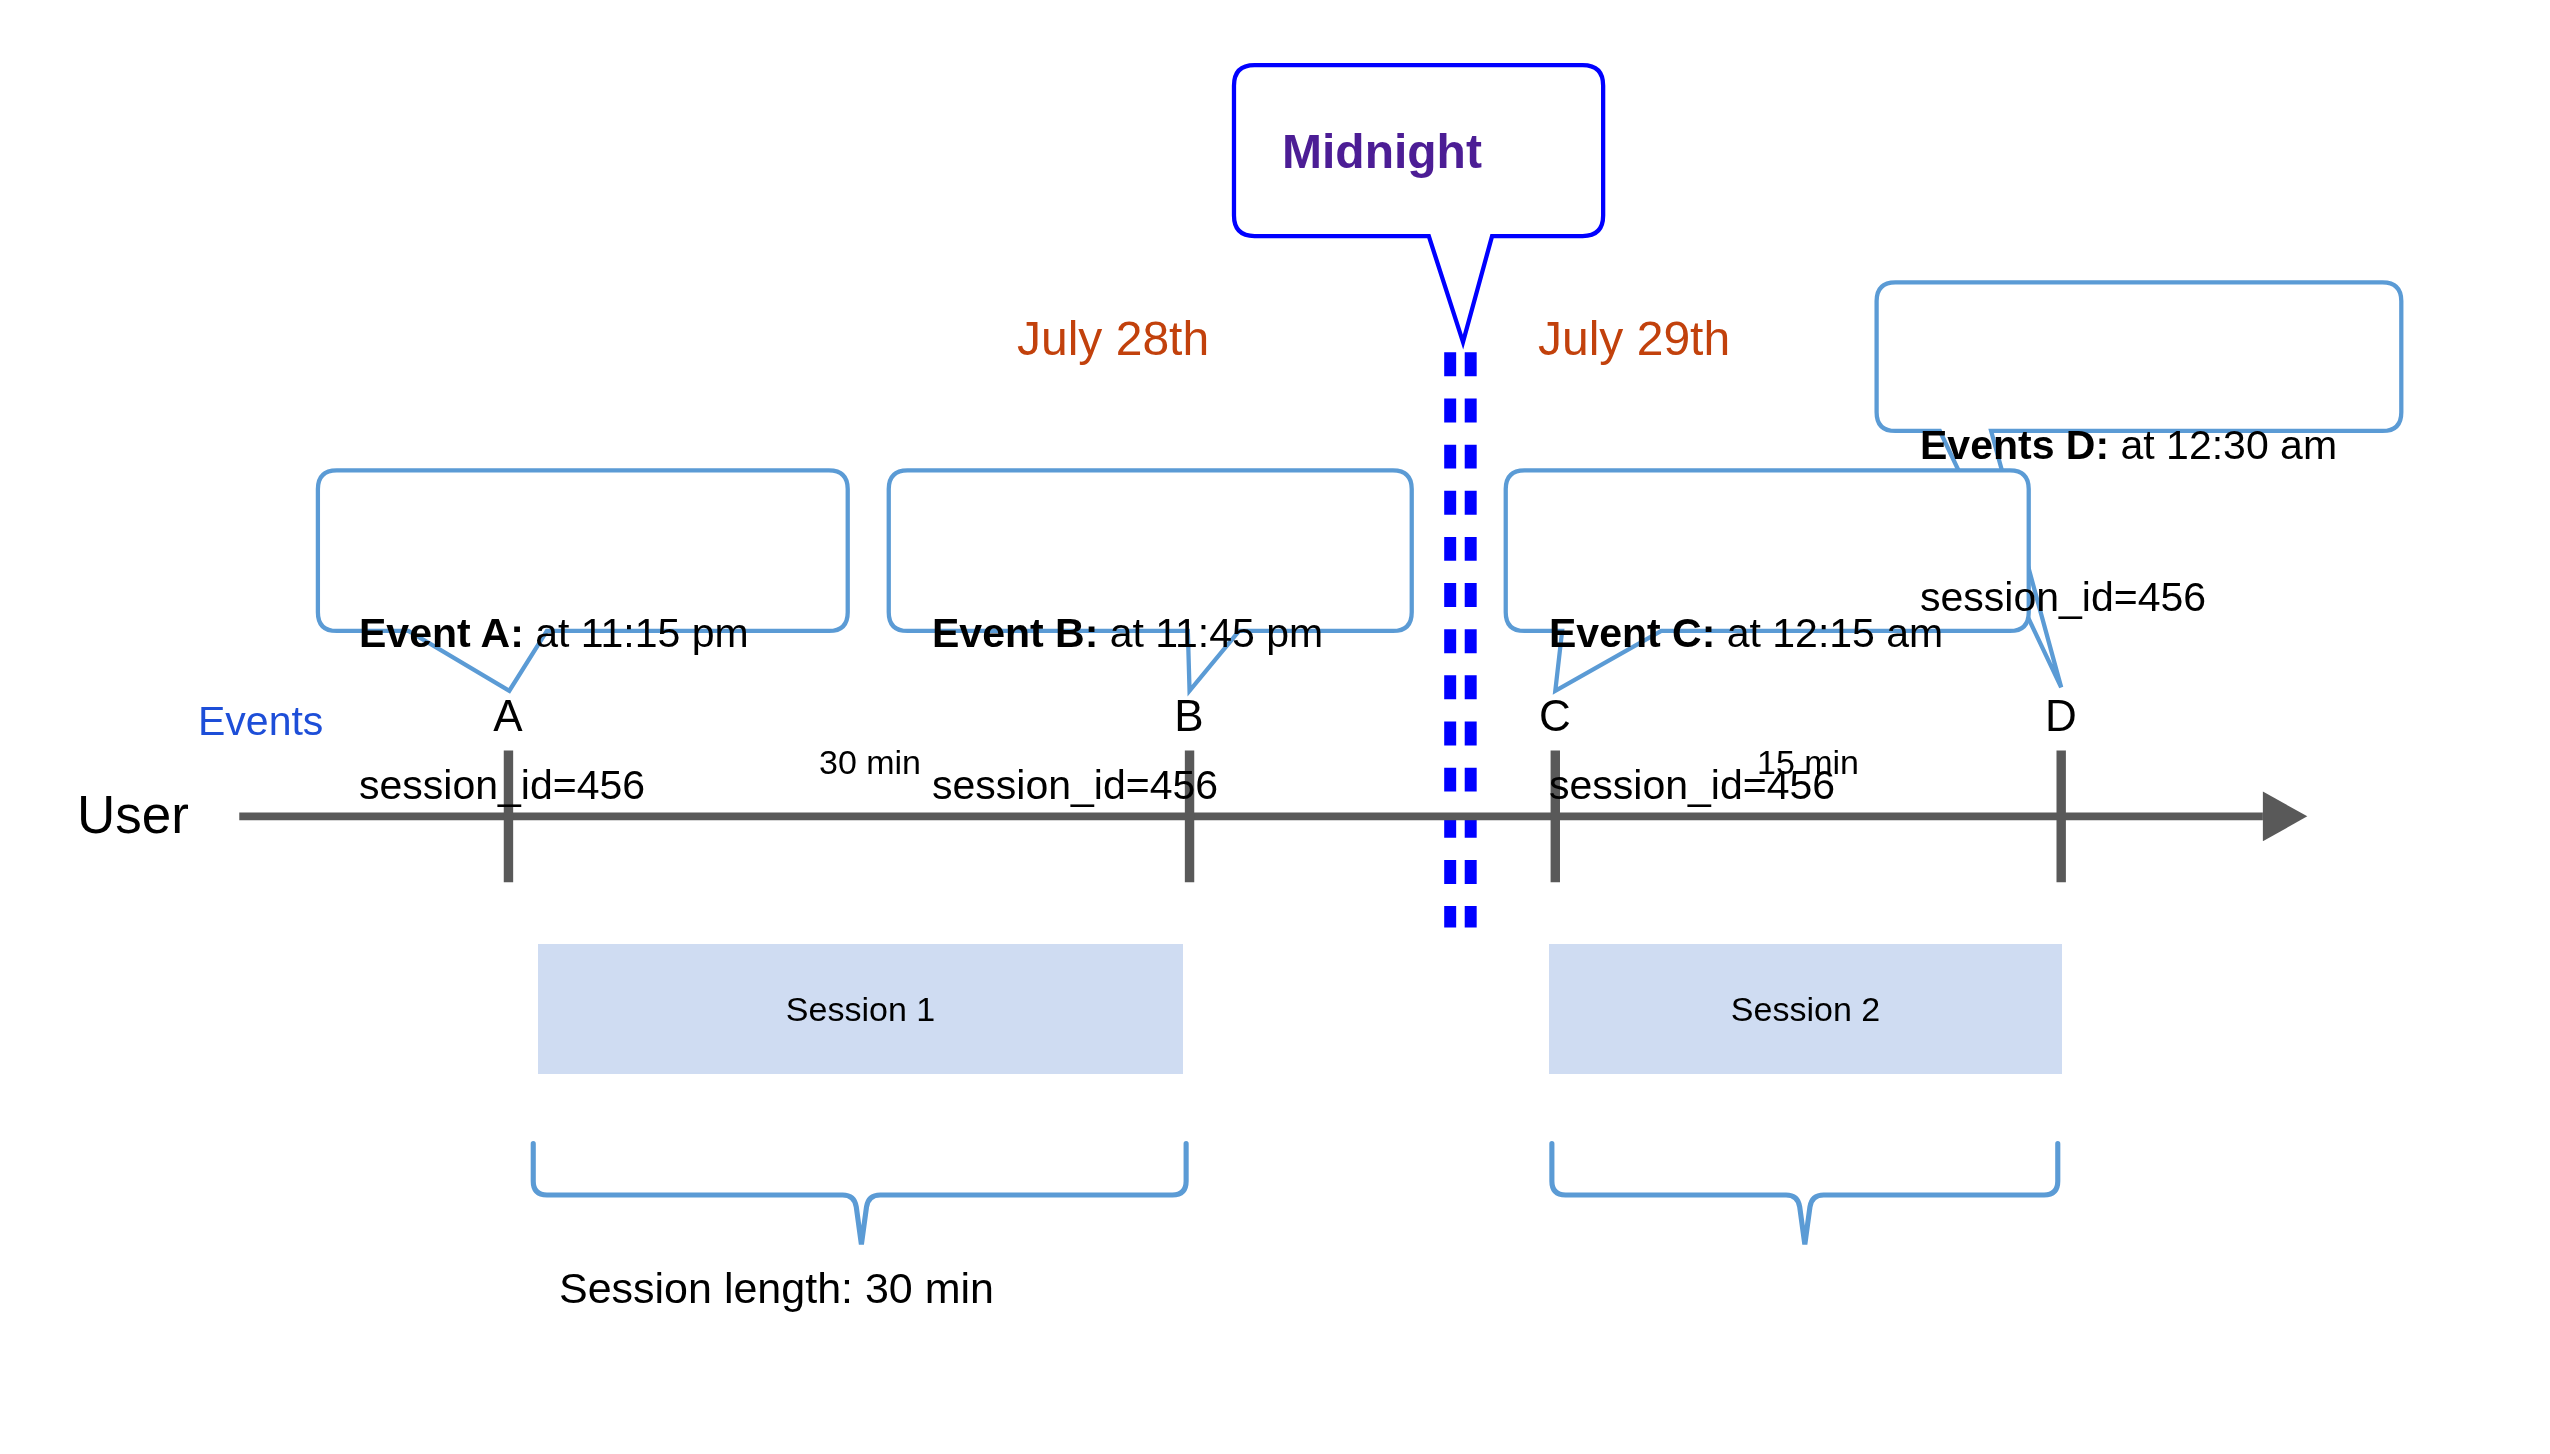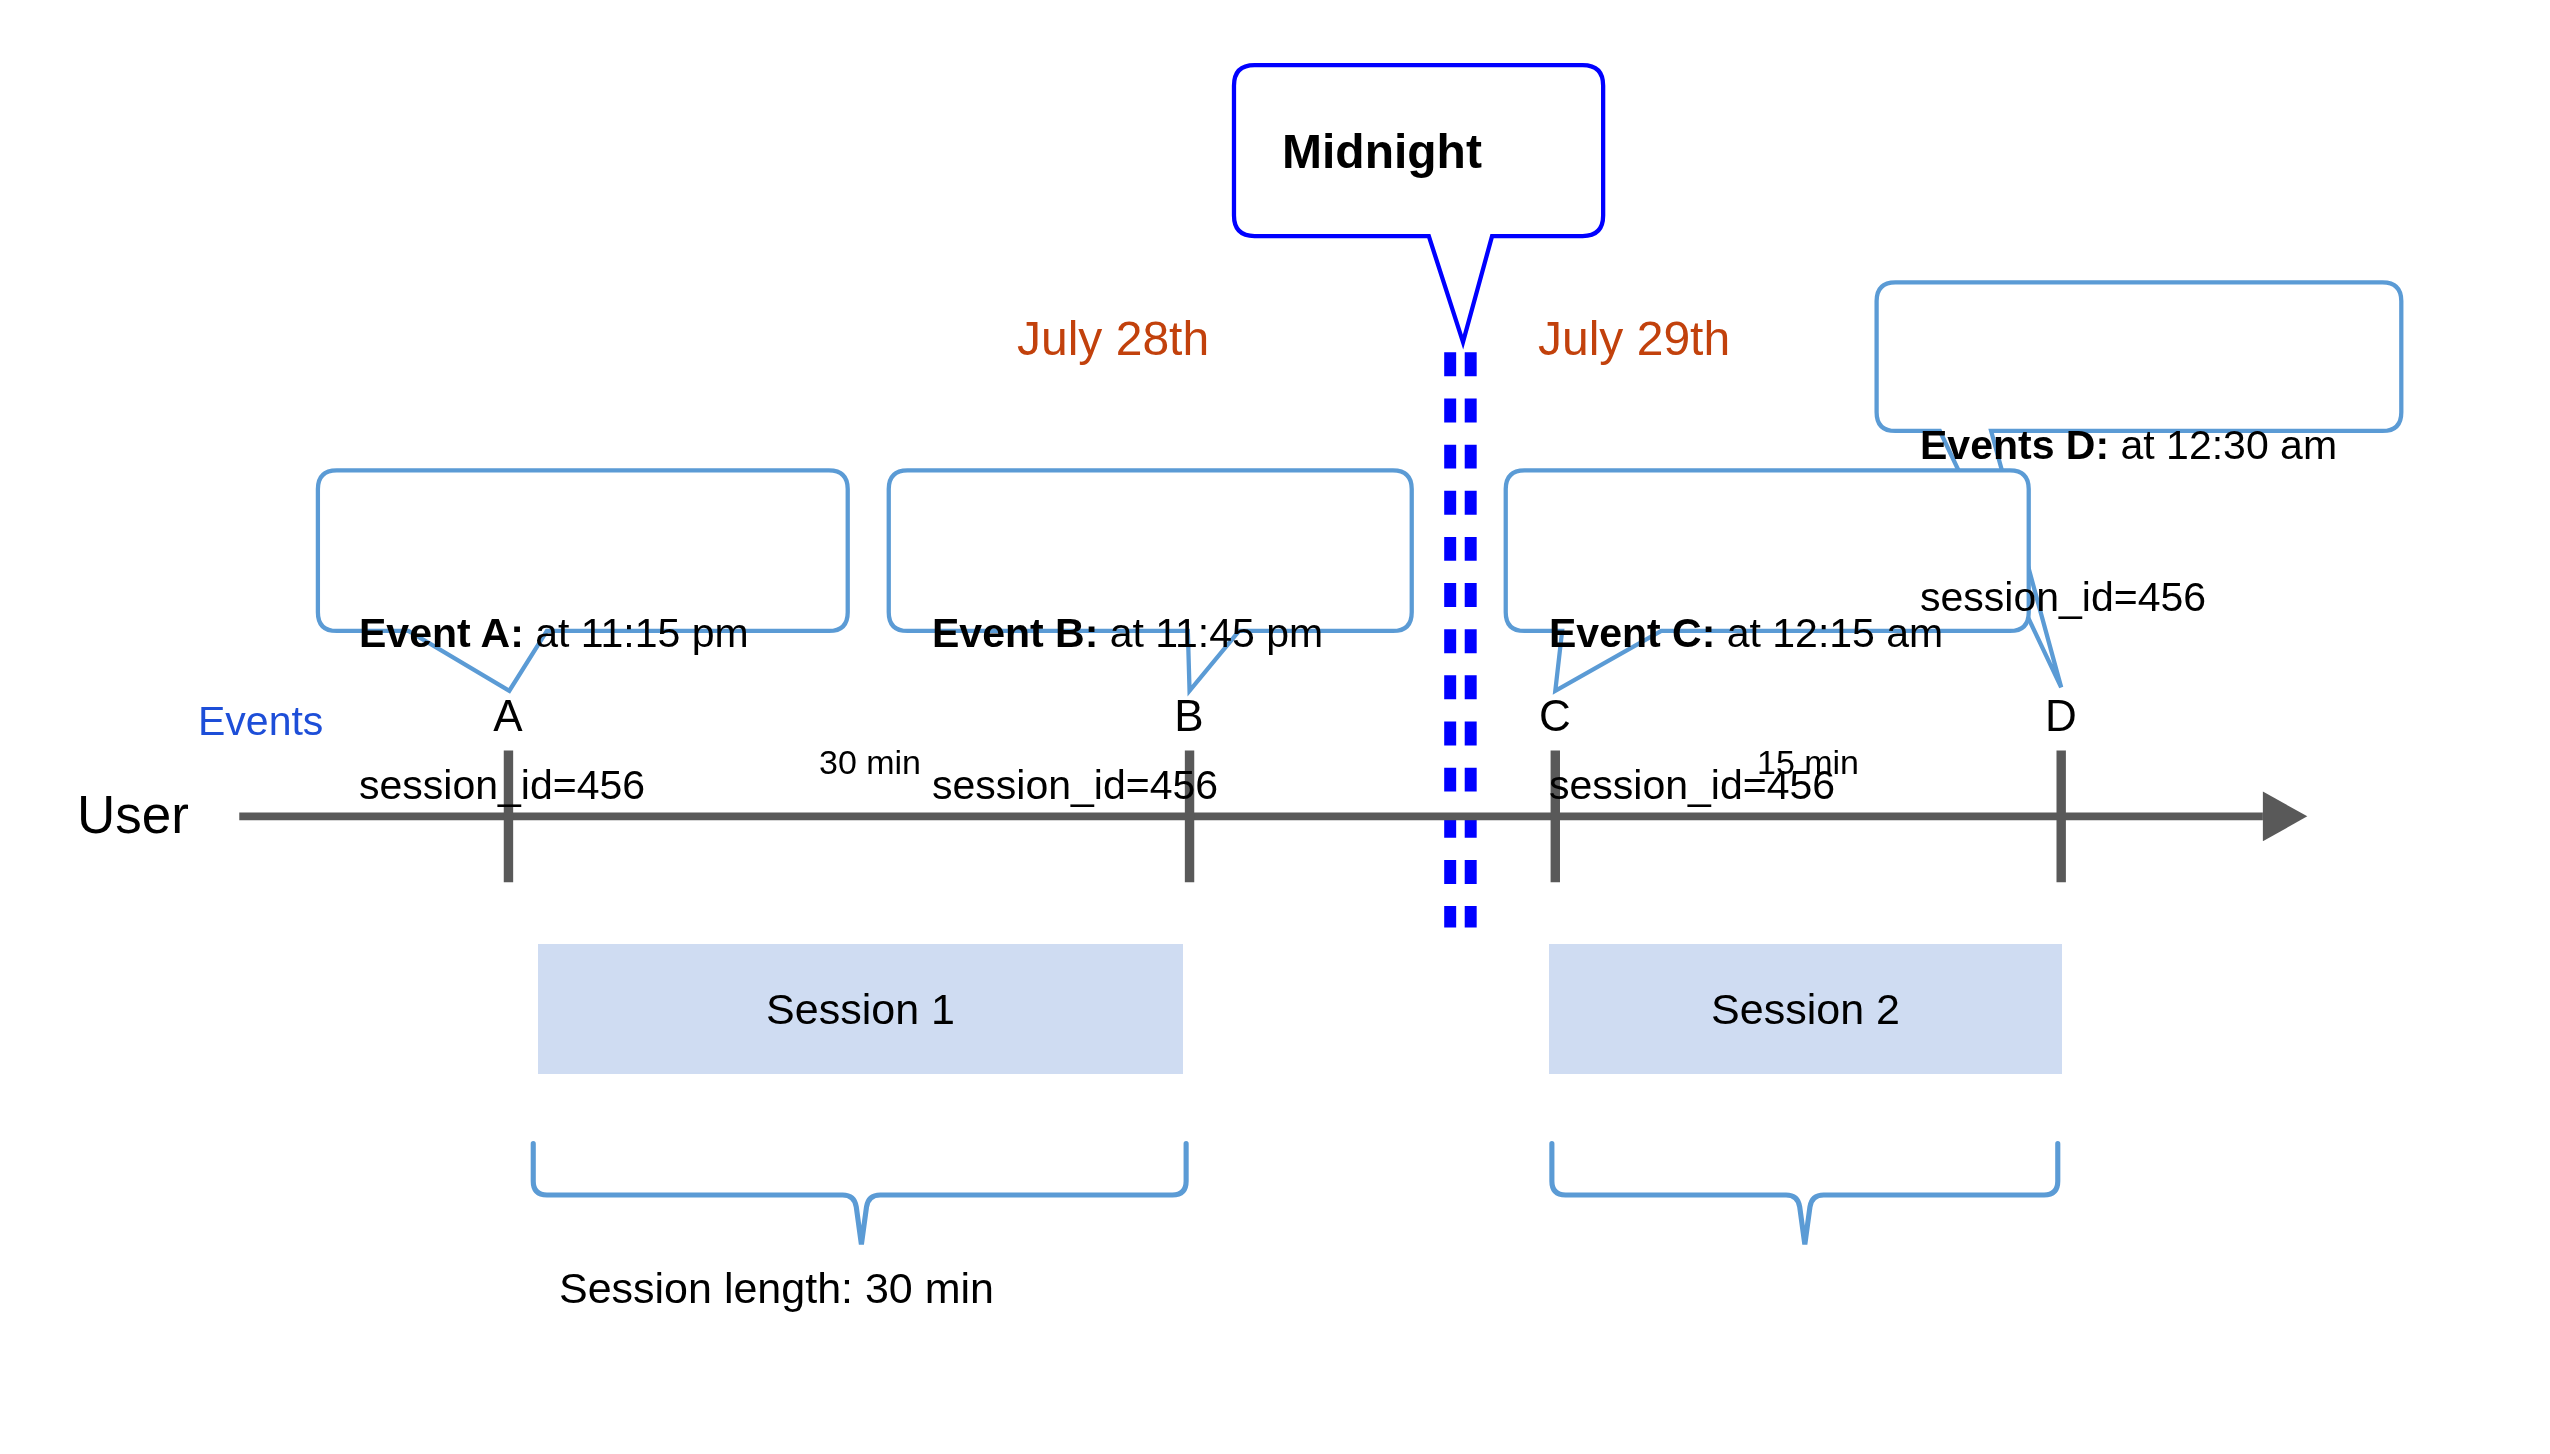--- a/index.html
+++ b/index.html
@@ -27,21 +27,21 @@
   }
   .txt {
     position: absolute;
     white-space: pre;
     line-height: 1;
   }
   
   .midnight-label {
     font-size: 48px;
     font-weight: bold;
-    color: #000000;
+    color: #4c1d95;
   }
   .day-label {
     font-size: 48px;
     color: #c2410c;
   }
   .callout-text {
     font-size: 41px;
     color: #000000;
     line-height: 1.24;
   }
@@ -58,21 +58,21 @@
     font-size: 44px;
     color: #000000;
     text-align: center;
   }
   .gap-label {
     font-size: 34px;
     color: #000000;
     text-align: center;
   }
   .session-box-label {
-    font-size: 43px;
+    font-size: 34px;
     color: #000000;
     text-align: center;
     width: 100%;
   }
   .session-len-label {
     font-size: 43px;
     color: #000000;
     text-align: center;
   }
   

